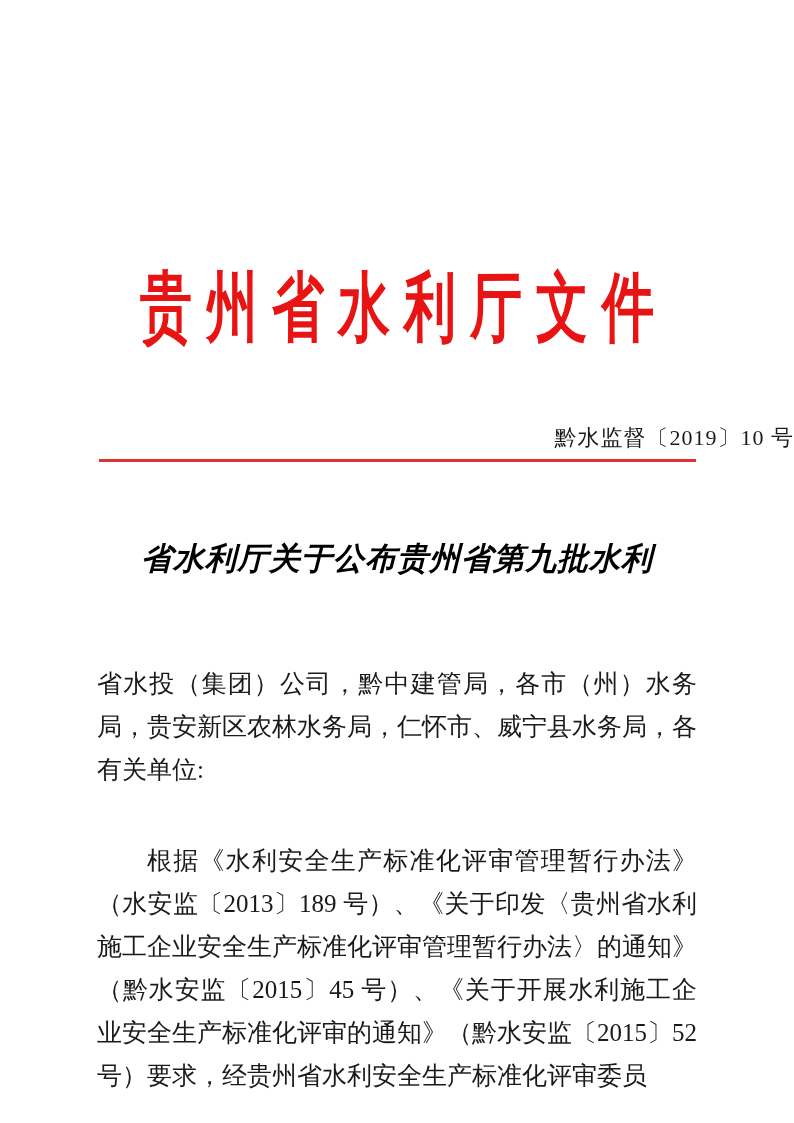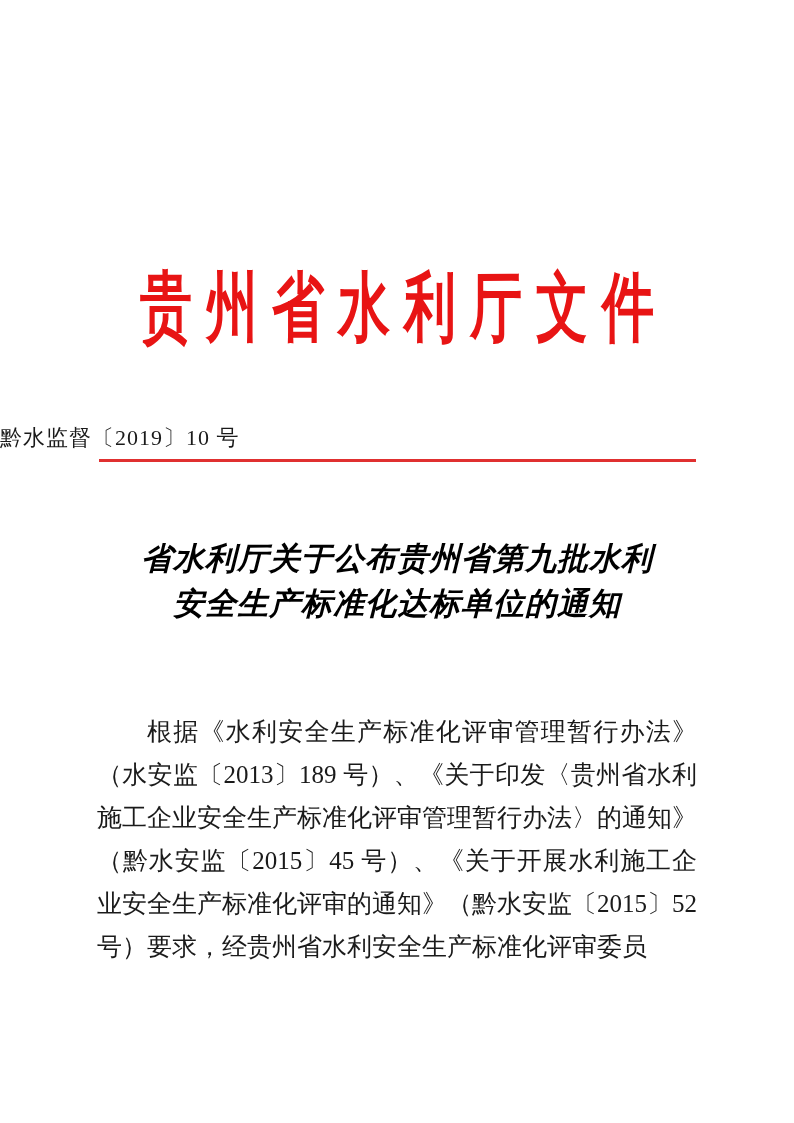--- a/index.html
+++ b/index.html
@@ -35,21 +35,21 @@
     transform-origin: 50% 50%;
     white-space: nowrap;
   }
 
   
   .doc-number {
     position: absolute;
     top: 423px;
     left: 0;
     width: 794px;
-    text-align: left;
+    text-align: right;
     font-size: 22px;
     line-height: 30px;
     letter-spacing: 1px;
     color: #1a1a1a;
   }
 
   
   .rule {
     position: absolute;
     top: 459px;
@@ -97,20 +97,20 @@
   <div class="org-title">
     <span class="txt">贵州省水利厅文件</span>
   </div>
 
   <div class="doc-number">黔水监督〔2019〕10 号</div>
 
   <div class="rule"></div>
 
   <div class="notice-title">
     <div>省水利厅关于公布贵州省第九批水利</div>
-    <div>安全生产标准化达标单位的通知</div>
   </div>
 
   <div class="body-text">
+    <p>省水投（集团）公司，黔中建管局，各市（州）水务局，贵安新区农林水务局，仁怀市、威宁县水务局，各有关单位:</p>
     <p class="indent">根据《水利安全生产标准化评审管理暂行办法》（水安监〔2013〕189 号）、《关于印发〈贵州省水利施工企业安全生产标准化评审管理暂行办法〉的通知》（黔水安监〔2015〕45 号）、《关于开展水利施工企业安全生产标准化评审的通知》（黔水安监〔2015〕52 号）要求，经贵州省水利安全生产标准化评审委员</p>
   </div>
 
 </div>
 
 </body></html>

